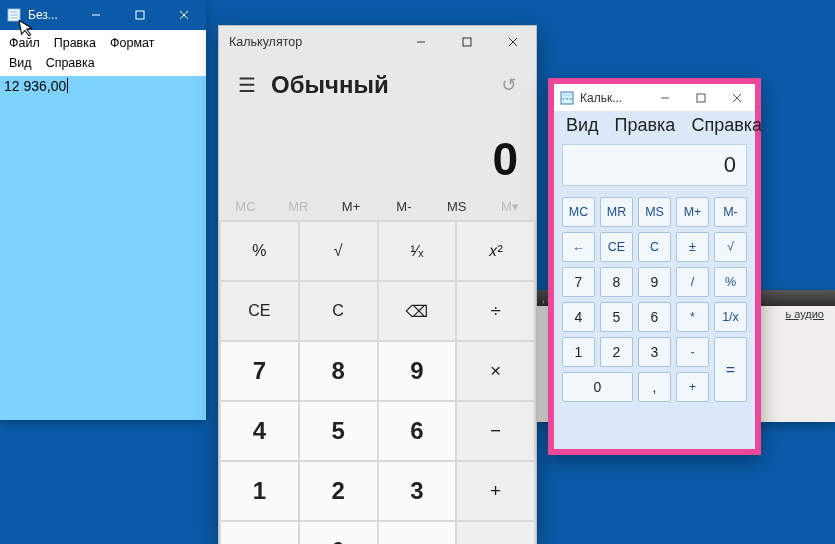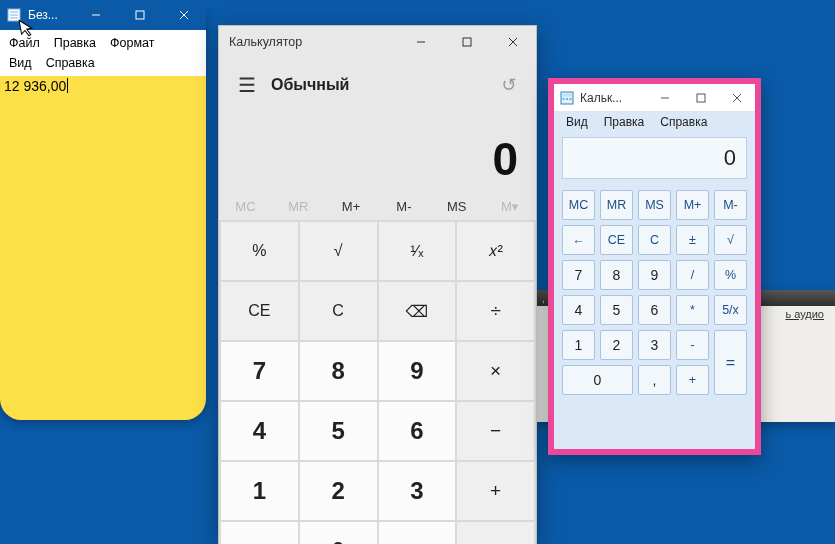--- a/index.html
+++ b/index.html
@@ -7,23 +7,22 @@
     width: 835px; height: 544px;
     background: #0a5aa8;
     position: relative;
     overflow: hidden;
   }
 
   
   .notepad {
     position: absolute; left: 0; top: 0;
     width: 206px; height: 420px;
-    background: #fde047;
+    background: #7dd3fc;
     box-shadow: 0 3px 10px rgba(0,0,0,.3);
-    border-radius: 21px;
   }
   .notepad .titlebar {
     height: 30px; background: #0a5aa8; color: #fff;
     display: flex; align-items: center; font-size: 12px;
   }
   .notepad .titlebar .icon {
     width: 16px; height: 16px; margin: 0 6px;
     display:flex;align-items:center;justify-content:center;
   }
   .notepad .titlebar .title { flex: 1; white-space: nowrap; overflow:hidden; }
@@ -70,21 +69,21 @@
   .calc10 .titlebar .winbtn {
     width:46px; height:32px;
     display:flex;align-items:center;justify-content:center;
     cursor:pointer; color:#333;
   }
   .calc10 .header {
     display:flex; align-items:center; height:54px;
     padding:0 10px;
   }
   .calc10 .hamburger { width:36px; text-align:center; font-size:20px; cursor:pointer; color:#333; }
-  .calc10 .mode { flex:1; font-size:16px; font-weight:600; color:#222; padding-left:6px;}
+  .calc10 .mode { flex:1; font-size:24px; font-weight:600; color:#222; padding-left:6px;}
   .calc10 .history { width:34px; text-align:center; font-size:18px; color:#9a9a9a; cursor:pointer;}
   .calc10 .display {
     height:80px; display:flex; align-items:flex-end; justify-content:flex-end;
     font-size:46px; font-weight:600; color:#111;
     padding: 0 18px 6px 0;
   }
   .calc10 .memrow {
     display:flex; height:28px; align-items:center;
     font-size:13px; color:#333;
   }
@@ -118,21 +117,21 @@
     border-bottom:1px solid #dfe6ee;
   }
   .calc7 .titlebar .icon { width:16px;height:16px;margin:0 5px;display:flex;align-items:center;justify-content:center;}
   .calc7 .titlebar .title { flex:1; white-space:nowrap; overflow:hidden;}
   .calc7 .titlebar .winbtn {
     width:36px; height:26px;
     display:flex;align-items:center;justify-content:center;
     cursor:pointer; color:#555;
   }
   .calc7 .menus {
-    background:#dbe8f7; font-size:12px; color:#222;
+    background:#dbe8f7; font-size:18px; color:#222;
     padding:3px 4px;
   }
   .calc7 .menus span{ padding:2px 8px; cursor:pointer;}
   .calc7 .display {
     margin:5px 8px; height:42px; background:#f3f8fc;
     border:1px solid #bcd0e5;
     display:flex; align-items:center; justify-content:flex-end;
     font-size:22px; padding-right:10px; color:#222;
   }
   .calc7 .pad {
@@ -365,21 +364,21 @@
       <div class="k">√</div>
       <div class="k num">7</div>
       <div class="k num">8</div>
       <div class="k num">9</div>
       <div class="k">/</div>
       <div class="k">%</div>
       <div class="k num">4</div>
       <div class="k num">5</div>
       <div class="k num">6</div>
       <div class="k">*</div>
-      <div class="k">5/x</div>
+      <div class="k">1/x</div>
       <div class="k num">1</div>
       <div class="k num">2</div>
       <div class="k num">3</div>
       <div class="k">-</div>
       <div class="k eq">=</div>
       <div class="k num" style="grid-column: span 2;">0</div>
       <div class="k num">,</div>
       <div class="k">+</div>
     </div>
 </div>

